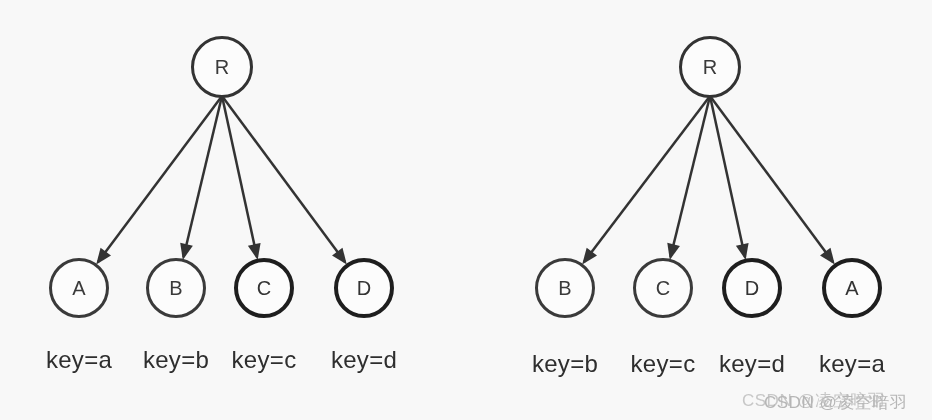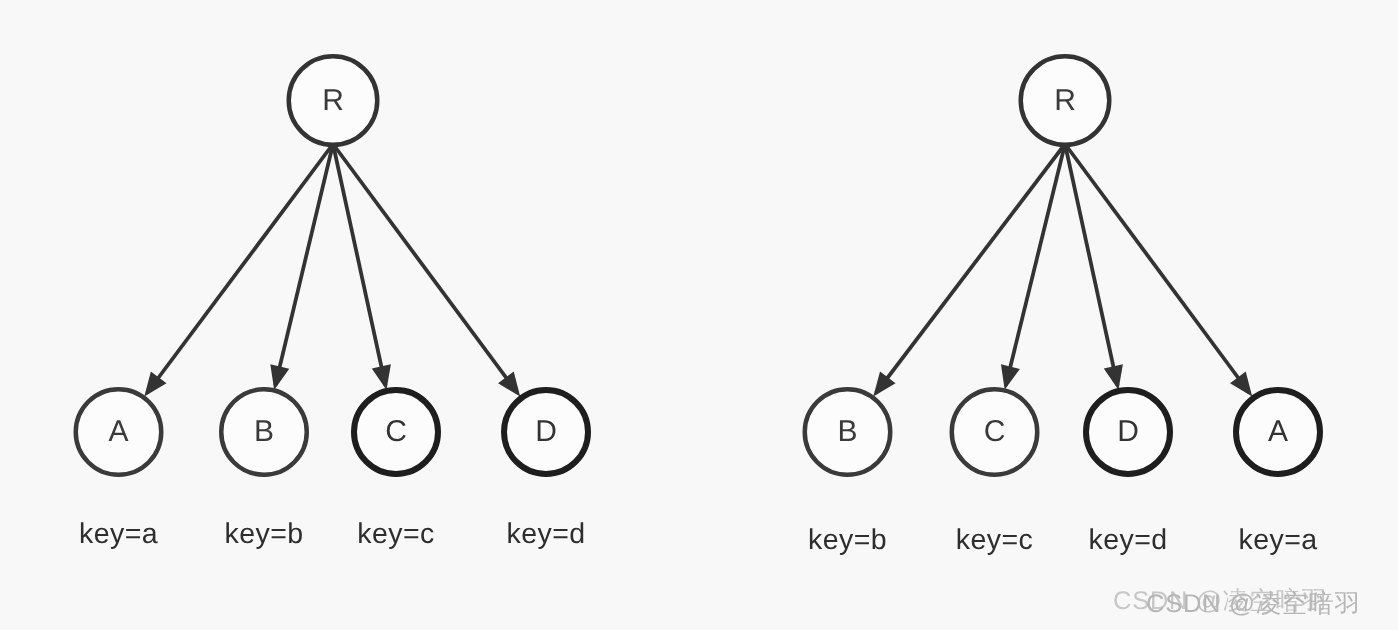--- a/index.html
+++ b/index.html
@@ -43,21 +43,21 @@
   .leaf {
     width: 60px;
     height: 60px;
   }
   .leaf.light { border: 3px solid #3a3a3a; }
   .leaf.dark  { border: 4px solid #1e1e1e; color: #333333; }
   .key {
     position: absolute;
     width: 90px;
     text-align: center;
-    font-size: 19px;
+    font-size: 24px;
     color: #2e2e2e;
     letter-spacing: 0.3px;
   }
   .watermark-layer span {
     position: absolute;
     font-size: 17px;
     white-space: nowrap;
     letter-spacing: 0.5px;
   }
   .wm-back  { left: 742px; top: 389px; color: #c7c7c7; }

